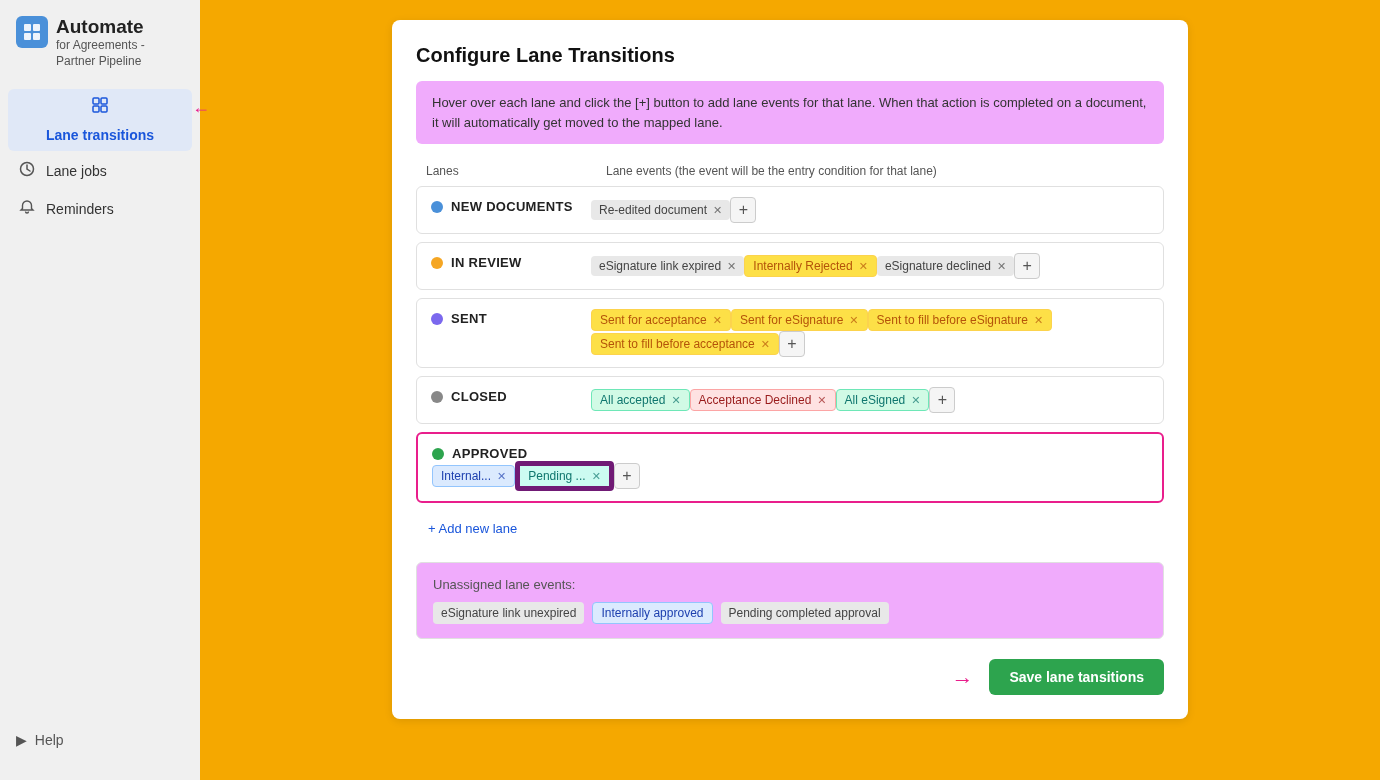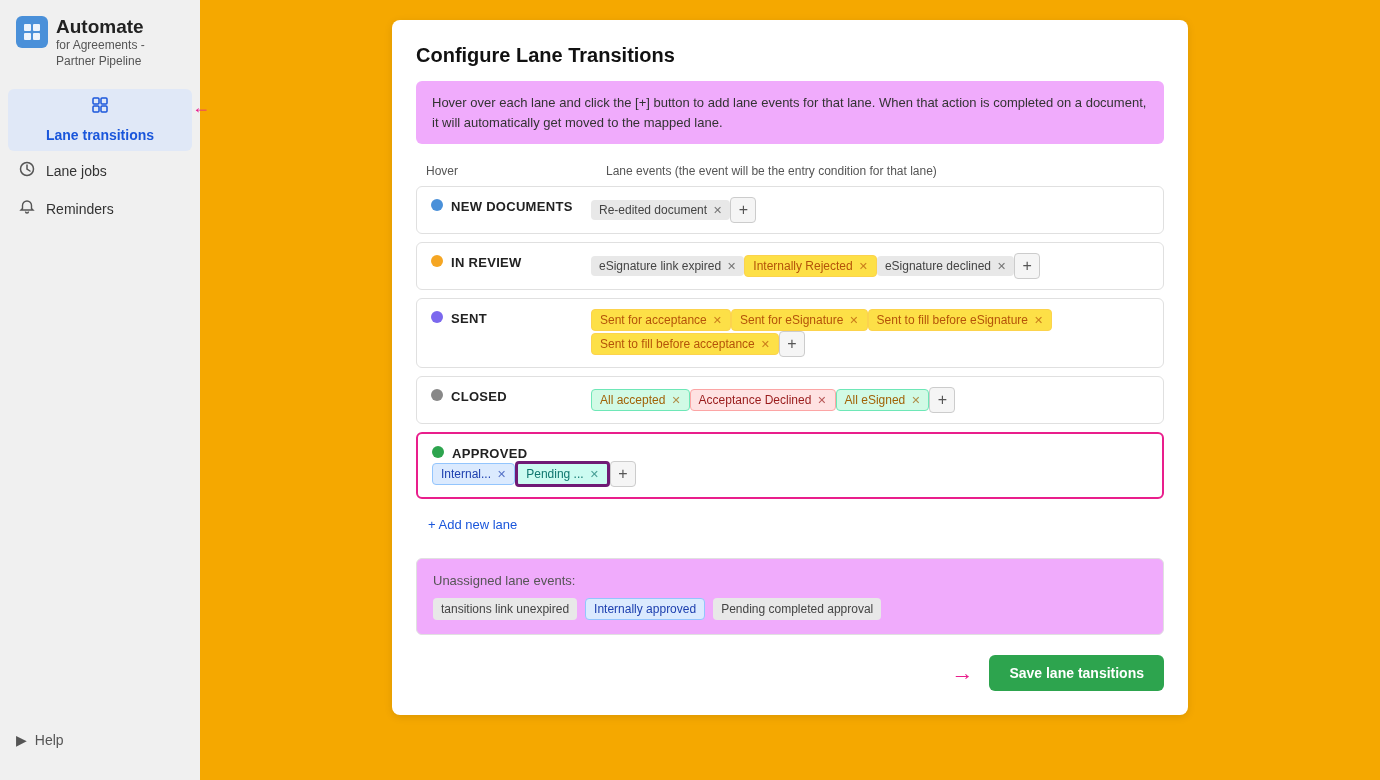--- a/index.html
+++ b/index.html
@@ -155,20 +155,21 @@
       padding: 10px 14px;
       background: #fff;
     }
     .lane-row.highlighted {
       border: 2px solid #e91e8c;
       border-radius: 6px;
       flex-direction: column;
     }
     .lane-left {
       display: flex;
+      align-items: center;
       gap: 8px;
       width: 160px;
       flex-shrink: 0;
       padding-top: 2px;
     }
     .lane-dot {
       width: 12px;
       height: 12px;
       border-radius: 50%;
       flex-shrink: 0;
@@ -202,24 +203,24 @@
       font-weight: 500;
     }
     .tag .tag-x {
       cursor: pointer;
       font-size: 11px;
       opacity: 0.7;
       margin-left: 2px;
     }
     .tag.gray-tag { background: #e8e8e8; color: #444; }
     .tag.orange-tag { background: #fde047; color: #b45309; border: 1px solid #fcd34d; }
-    .tag.green-tag { background: #d1fae5; color: #a16207; border: 1px solid #6ee7b7; }
+    .tag.green-tag { background: #d1fae5; color: #0f766e; border: 1px solid #6ee7b7; }
     .tag.red-tag { background: #fee2e2; color: #991b1b; border: 1px solid #fca5a5; }
     .tag.blue-tag { background: #dbeafe; color: #1e40af; border: 1px solid #93c5fd; }
-    .tag.teal-tag { background: #ccfbf1; color: #0f766e; border: 3px solid #701a75; }
+    .tag.teal-tag { background: #ccfbf1; color: #0f766e; border: 5px solid #701a75; }
     .add-btn {
       width: 26px;
       height: 26px;
       border: 1px solid #ccc;
       border-radius: 4px;
       background: #f5f5f5;
       display: inline-flex;
       align-items: center;
       justify-content: center;
       cursor: pointer;
@@ -338,21 +339,21 @@
 </div>
 
 <div class="main-wrapper">
   <div class="main-content">
 
     <h1 class="page-title">Configure Lane Transitions</h1>
 
     <div class="info-box">Hover over each lane and click the [+] button to add lane events for that lane. When that action is completed on a document, it will automatically get moved to the mapped lane.</div>
 
     <div class="lanes-header">
-      <div class="lanes-header-left">Hover</div>
+      <div class="lanes-header-left">Lanes</div>
       <div class="lanes-header-right">Lane events (the event will be the entry condition for that lane)</div>
     </div>
 
     
     
     <div class="lane-row">
       <div class="lane-left">
         <div class="lane-dot blue"></div>
         <span class="lane-name">NEW DOCUMENTS</span>
       </div>
@@ -420,21 +421,21 @@
 
     
     <div class="add-new-lane">
       <span>+ Add new lane</span>
     </div>
 
     
     <div class="unassigned-section">
       <div class="unassigned-title">Unassigned lane events:</div>
       <div class="unassigned-tags">
-        <span class="tag gray-tag">tansitions link unexpired</span>
+        <span class="tag gray-tag">eSignature link unexpired</span>
         <span class="tag blue-tag">Internally approved</span>
         <span class="tag gray-tag">Pending completed approval</span>
       </div>
     </div>
 
     
     <div class="footer-row">
       <span class="footer-arrow">→</span>
       <button class="save-btn">Save lane tansitions</button>
     </div>

